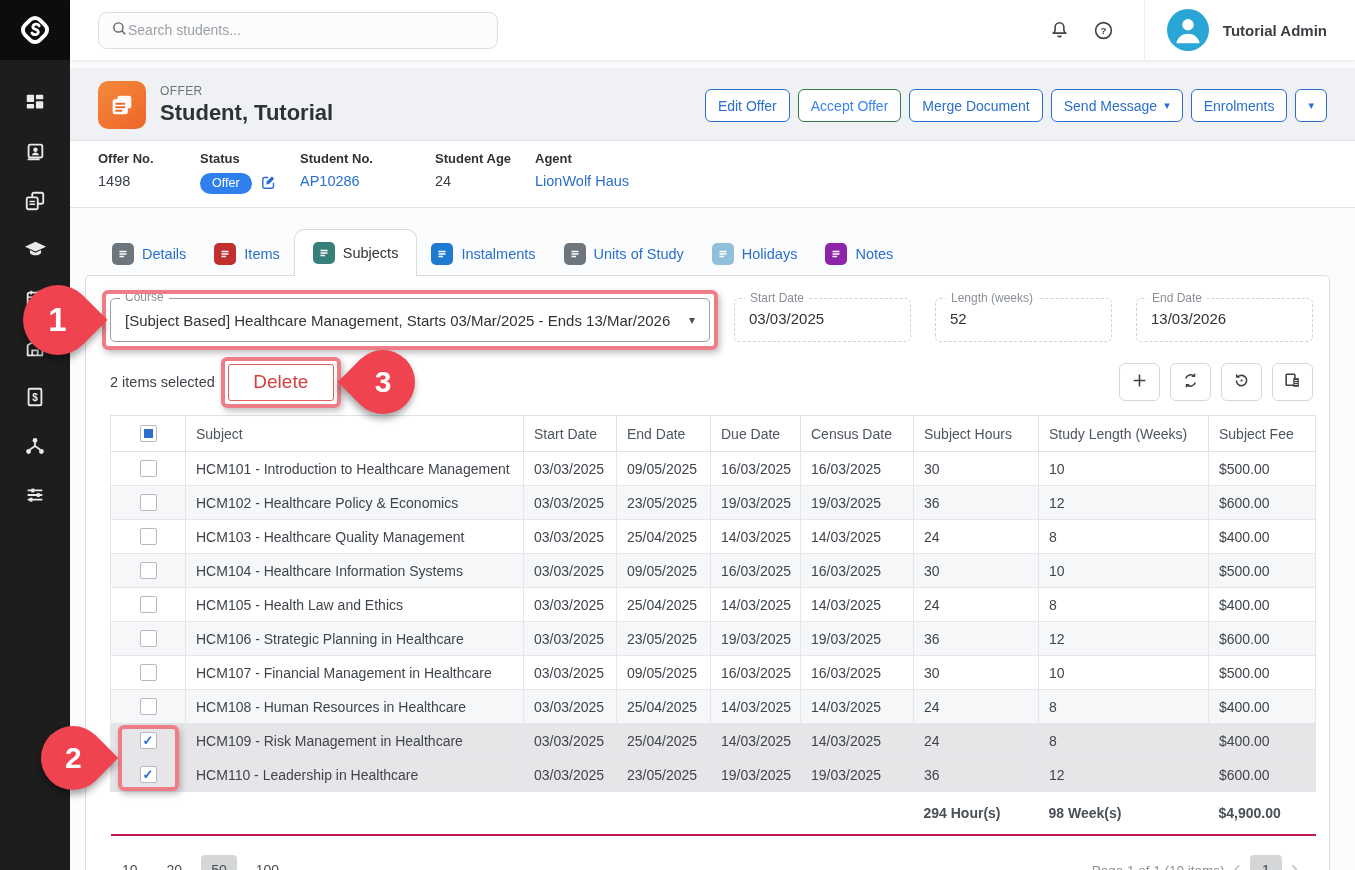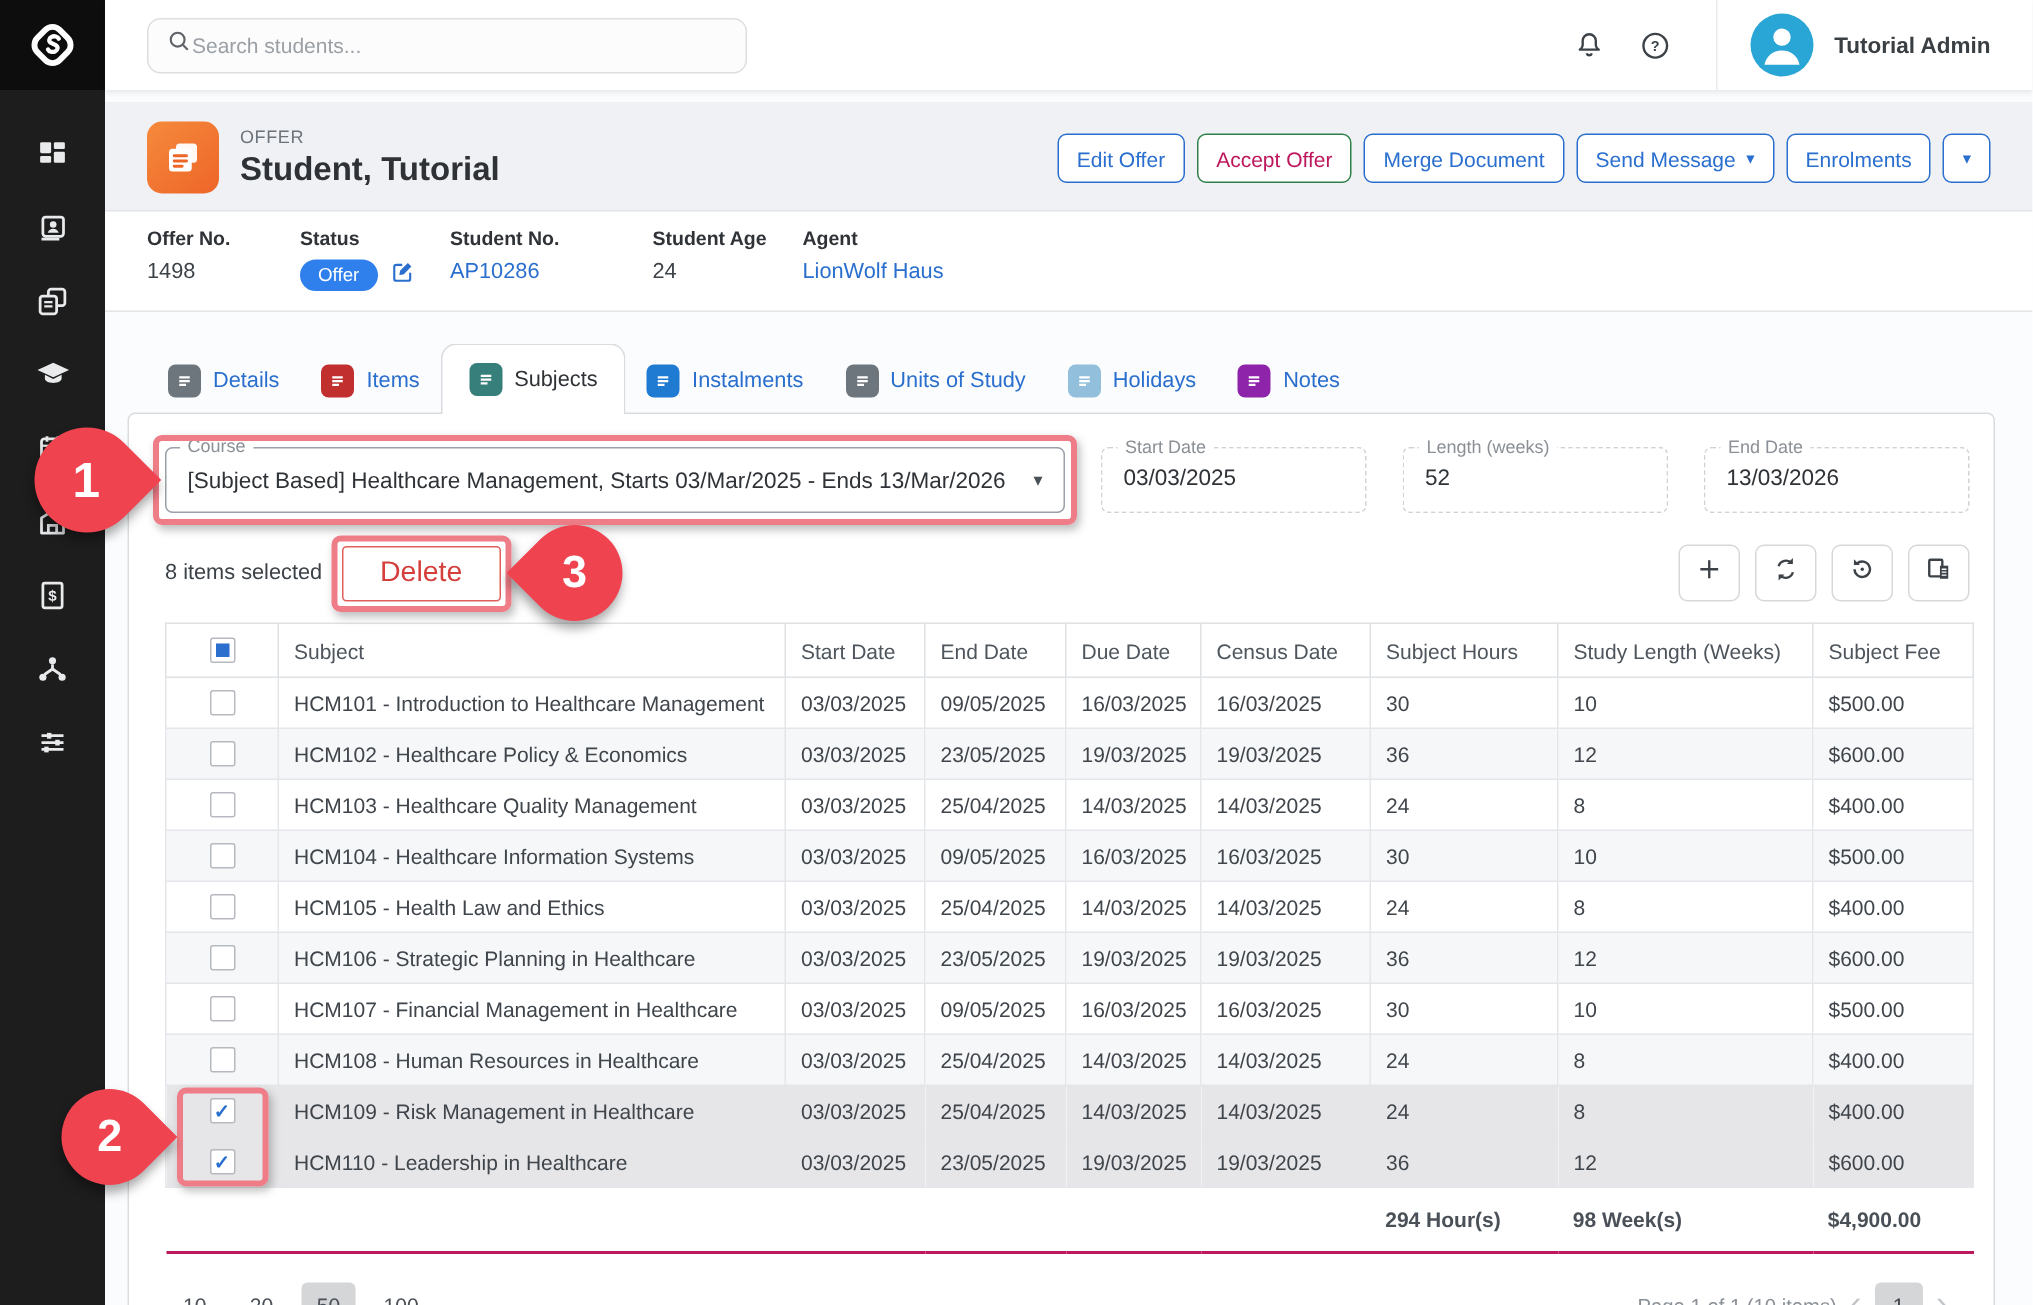--- a/index.html
+++ b/index.html
@@ -27,21 +27,21 @@
   .avatar { width:42px; height:42px; border-radius:50%; display:flex; align-items:center; justify-content:center; overflow:hidden; }
   .user-name { font-weight:bold; font-size:15px; color:#3a3f44; margin-left:14px; }
 
   .offer-band { background:#eff1f4; margin-top:8px; padding:13px 28px 11px; display:flex; align-items:flex-start; }
   .offer-id { display:flex; gap:14px; align-items:center; }
   .offer-icon { width:48px; height:48px; border-radius:10px; background:linear-gradient(140deg,#f58a3c,#ee6528); display:flex; align-items:center; justify-content:center; }
   .offer-type { font-size:12px; color:#6d737a; letter-spacing:.4px; }
   .offer-title { font-size:22px; font-weight:bold; color:#2e3236; margin-top:2px; }
   .offer-actions { margin-left:auto; display:flex; gap:8px; padding-top:8px; }
   .btn { height:33px; padding:0 12px; border-radius:6px; background:#fff; border:1px solid #2a6fce; color:#2a6fce; font-size:14px; display:flex; align-items:center; gap:7px; cursor:pointer; font-family:inherit; }
-  .btn.green { border-color:#2e8048; color:#be185d; }
+  .btn.green { border-color:#2e8048; color:#3b82f6; }
   .btn .caret { font-size:11px; }
 
   .info-row { background:#fff; border-top:1px solid #e2e4e7; border-bottom:1px solid #e2e4e7; padding:10px 28px 13px; display:flex; }
   .info-field { margin-right:0; }
   .info-field:nth-child(1){ width:102px; } .info-field:nth-child(2){ width:100px; }
   .info-field:nth-child(3){ width:135px; } .info-field:nth-child(4){ width:100px; }
   .info-field:nth-child(5){ width:115px; }
   .info-label { font-size:13px; font-weight:bold; color:#2f3337; margin-bottom:7px; }
   .info-value { font-size:14.5px; color:#3c4248; display:flex; align-items:center; gap:8px; }
   .info-value.link { color:#2a6fce; cursor:pointer; }
@@ -389,21 +389,21 @@
             <div class="dashed-field"><span class="float-label">Start Date</span>
                  <span>03/03/2025</span></div>
             <div class="dashed-field"><span class="float-label">Length (weeks)</span>
                  <span>52</span></div>
             <div class="dashed-field"><span class="float-label">End Date</span>
                  <span>13/03/2026</span></div>
           </div>
       </div>
 
       <div class="selection-row">
-        <span class="sel-text">8 items selected</span>
+        <span class="sel-text">2 items selected</span>
         <div class="delete-wrap" id="delete-wrap">
           <button class="btn-delete">Delete</button>
           <div class="ann-inline" id="ann-delete" style="inset: -7px; border-color: rgb(238, 125, 135);"></div>
         </div>
         <div class="table-tools" id="table-tools">
             <div class="tool-btn">
               <span><svg width="19" height="19" viewBox="0 0 24 24">
                   <path d="M12 4.5v15M4.5 12h15" stroke="#3c4248" stroke-width="2"></path>
                 </svg></span>
             </div>

